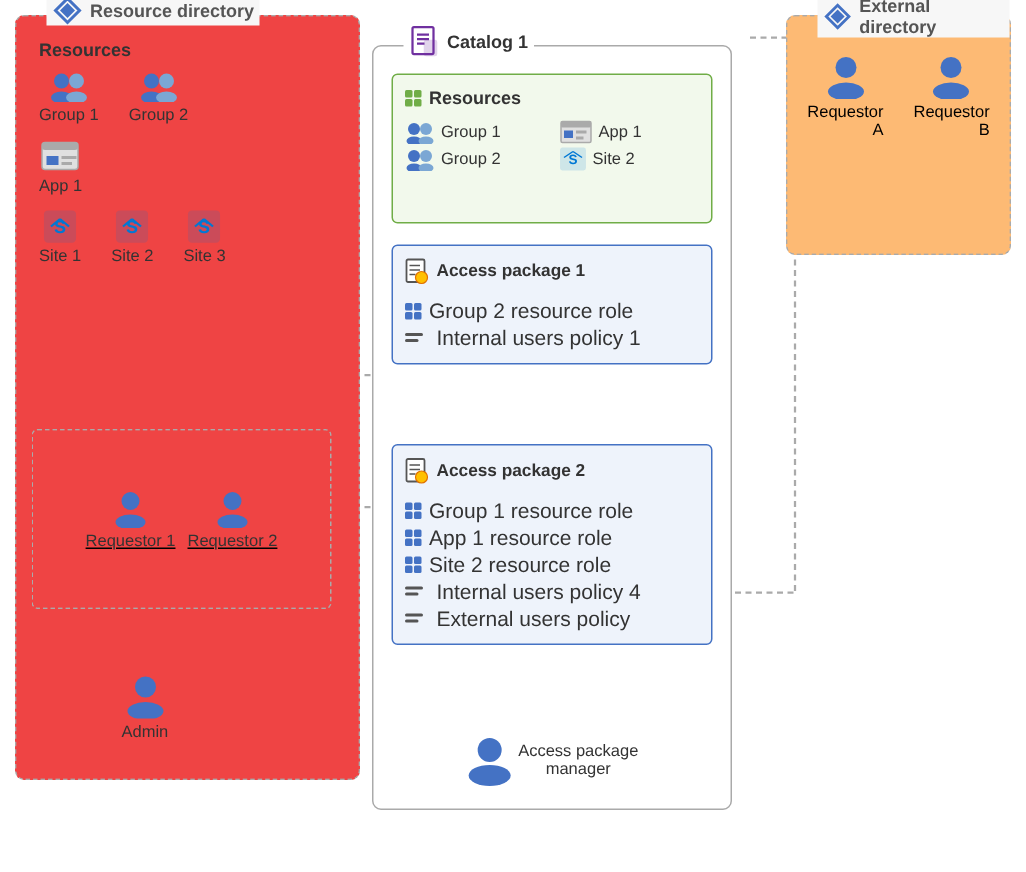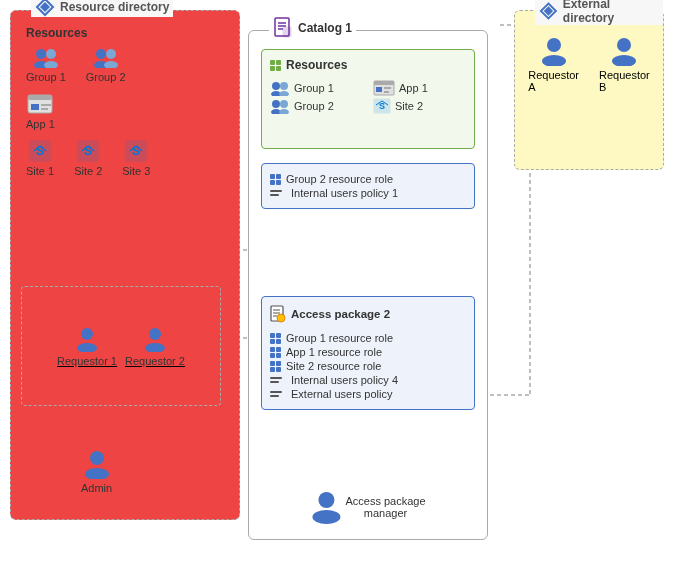--- a/index.html
+++ b/index.html
@@ -38,27 +38,27 @@
       display: flex;
       align-items: center;
       gap: 5px;
       background: #f7f7f7;
       padding: 0 4px;
     }
 
     
     .external-directory {
       position: absolute;
-      right: 20px;
+      right: 10px;
       top: 10px;
       width: 150px;
       height: 160px;
       border: 1.5px dashed #aaa;
       border-radius: 6px;
-      background: #fef9c3;
+      background: #fdba74;
     }
 
     .external-directory-header {
       position: absolute;
       top: -14px;
       left: 20px;
       display: flex;
       align-items: center;
       gap: 5px;
       background: #f7f7f7;
@@ -150,21 +150,21 @@
       margin-bottom: 8px;
       font-weight: 600;
       color: #333;
       font-size: 11.5px;
     }
 
     .ap-item {
       display: flex;
       align-items: center;
       gap: 5px;
-      font-size: 11px;
+      font-size: 14px;
       color: #333;
       padding: 1px 0;
     }
 
     
     .dir-label {
       font-size: 12px;
       color: #555;
       font-weight: 600;
     }
@@ -268,20 +268,21 @@
     }
     .policy-line span:nth-child(2) {
       width: 9px;
     }
 
     .ext-users {
       display: flex;
       gap: 20px;
       padding: 25px 15px 10px;
       justify-content: center;
+      text-align: right;
     }
 
     .ext-item {
       display: flex;
       flex-direction: column;
       align-items: center;
       gap: 3px;
       font-size: 11px;
     }
   </style>
@@ -493,20 +494,31 @@
             <text x="9" y="11" text-anchor="middle" font-size="9" font-weight="bold" fill="#0078d4">S</text>
             <line x1="3" y1="7" x2="9" y2="3" stroke="#0078d4" stroke-width="1"></line>
             <line x1="9" y1="3" x2="15" y2="7" stroke="#0078d4" stroke-width="1"></line>
           </svg>
           <span>Site 2</span>
         </div>
       </div>
     </div>
 
     <div class="access-package-box access-package-1" style="position:absolute;top:132px;left:12px;width:214px;">
+      <div class="access-package-header">
+        <svg width="16" height="18" viewBox="0 0 16 18">
+          <rect x="1" y="1" width="12" height="15" rx="1" fill="white" stroke="#555" stroke-width="1.2"></rect>
+          <line x1="3" y1="5" x2="10" y2="5" stroke="#555" stroke-width="1"></line>
+          <line x1="3" y1="8" x2="10" y2="8" stroke="#555" stroke-width="1"></line>
+          <line x1="3" y1="11" x2="7" y2="11" stroke="#555" stroke-width="1"></line>
+
+          <circle cx="11" cy="13" r="4" fill="#ffc000" stroke="#e07000" stroke-width="0.8"></circle>
+        </svg>
+        <span>Access package 1</span>
+      </div>
       <div class="ap-item">
         <div class="grid-icon-blue">
           <span></span>
             <span></span>
             <span></span>
             <span></span>
         </div>
         <span>Group 2 resource role</span>
       </div>
       <div class="ap-item">

